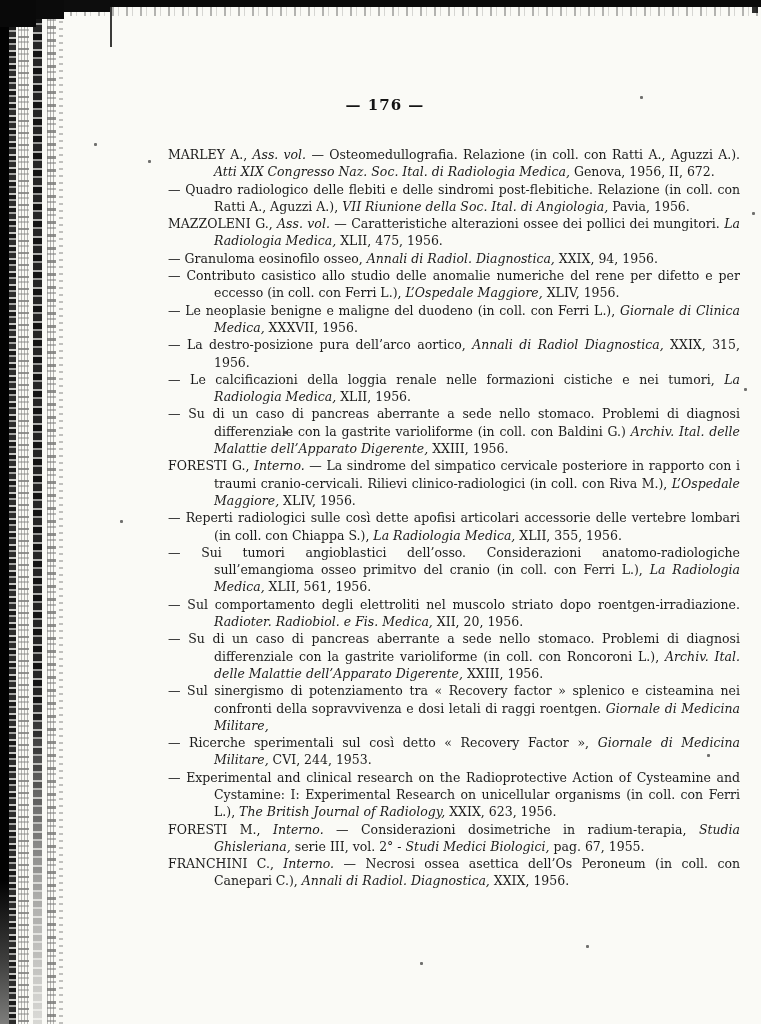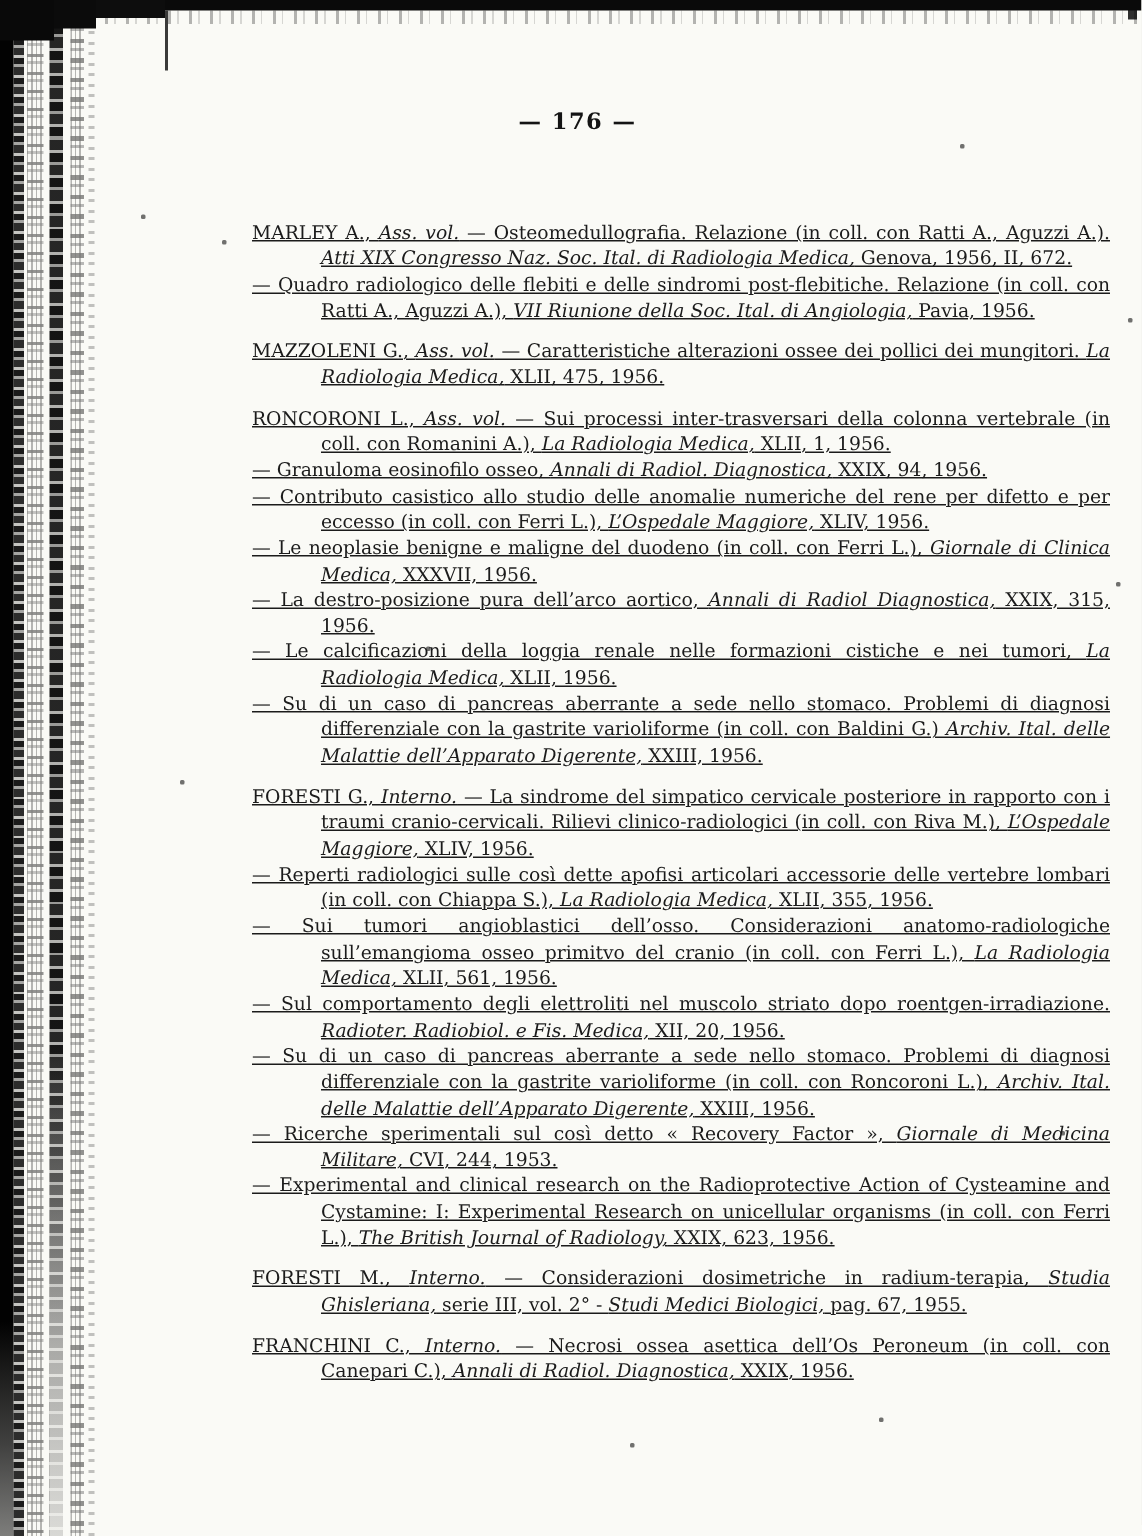--- a/index.html
+++ b/index.html
@@ -30,29 +30,29 @@
                repeating-linear-gradient(180deg,rgba(8,8,8,.95) 0 6px,rgba(8,8,8,.4) 6px 8px,rgba(8,8,8,.88) 8px 15px,rgba(8,8,8,.3) 15px 17px);}
   .bandE{left:47px;width:9px;opacity:.55;
     background:repeating-linear-gradient(180deg,rgba(12,12,12,.8) 0 3px,rgba(0,0,0,0) 3px 6px,rgba(12,12,12,.5) 6px 8px,rgba(0,0,0,0) 8px 13px),
                repeating-linear-gradient(90deg,rgba(0,0,0,.5) 0 1px,rgba(0,0,0,0) 1px 3px);}
   .bandF{left:59px;width:4px;opacity:.3;
     background:repeating-linear-gradient(180deg,rgba(10,10,10,.8) 0 2px,rgba(0,0,0,0) 2px 7px);}
   .dot{position:absolute;width:3px;height:3px;background:rgba(20,20,20,.6);border-radius:1px;}
   .tr-mark{position:absolute;top:2px;left:752px;width:6px;height:11px;background:rgba(10,10,10,.85);}
   
   .pageno{
-    position:absolute;top:72px;left:20px;width:730px;text-align:center;
+    position:absolute;top:96px;left:20px;width:730px;text-align:center;
     font-size:15px;font-weight:bold;letter-spacing:1px;color:#141414;
   }
   .bib{
     position:absolute;left:168px;top:146px;width:572px;
     font-size:12.5px;line-height:17.3px;color:#1b1b1b;
   }
-  .entry{margin:0;padding-left:46px;text-indent:-46px;text-align:justify;text-decoration:underline;}
-  .entry.gap{margin-top:10px;}
+  .entry{margin:0;padding-left:46px;text-indent:-46px;text-align:justify;}
+  .entry.gap{}
   .it{font-style:italic;}
 </style>
 </head>
 <body>
 
 <div class="page" style="background: rgb(250, 250, 246);">
 
   <div class="band bandA"></div>
   <div class="band bandB"></div>
   <div class="band bandC"></div>
@@ -76,31 +76,31 @@
   <div class="dot" style="left:420px;top:962px;"></div>
   <div class="dot" style="left:586px;top:945px;"></div>
   <div class="dot" style="left:120px;top:520px;"></div>
 
   <div class="pageno">— 176 —</div>
 
   <div class="bib" id="bib-list" style="color: rgb(27, 27, 27);">
       <p class="entry"><span class="rm">MARLEY A., </span><span class="it">Ass. vol.</span><span class="rm"> — Osteomedullografia. Relazione (in coll. con Ratti A., Aguzzi A.). </span><span class="it">Atti XIX Congresso Naz. Soc. Ital. di Radiologia Medica,</span><span class="rm"> Genova, 1956, II, 672.</span></p>
       <p class="entry"><span class="rm">— Quadro radiologico delle flebiti e delle sindromi post-flebitiche. Relazione (in coll. con Ratti A., Aguzzi A.), </span><span class="it">VII Riunione della Soc. Ital. di Angiologia,</span><span class="rm"> Pavia, 1956.</span></p>
       <p class="entry gap"><span class="rm">MAZZOLENI G., </span><span class="it">Ass. vol.</span><span class="rm"> — Caratteristiche alterazioni ossee dei pollici dei mungitori. </span><span class="it">La Radiologia Medica,</span><span class="rm"> XLII, 475, 1956.</span></p>
-      <p class="entry gap"><span class="rm">RONCORONI L., </span><span class="it">Ass. vol.</span><span class="rm"> — Sui processi inter-trasversari della colonna vertebrale (in coll. con Romanini A.), </span><span class="it">La Radiologia Medica,</span><span class="rm"> XLII, 1, 1956.</span></p>
       <p class="entry"><span class="rm">— Granuloma eosinofilo osseo, </span><span class="it">Annali di Radiol. Diagnostica,</span><span class="rm"> XXIX, 94, 1956.</span></p>
       <p class="entry"><span class="rm">— Contributo casistico allo studio delle anomalie numeriche del rene per difetto e per eccesso (in coll. con Ferri L.), </span><span class="it">L’Ospedale Maggiore,</span><span class="rm"> XLIV, 1956.</span></p>
       <p class="entry"><span class="rm">— Le neoplasie benigne e maligne del duodeno (in coll. con Ferri L.), </span><span class="it">Giornale di Clinica Medica,</span><span class="rm"> XXXVII, 1956.</span></p>
       <p class="entry"><span class="rm">— La destro-posizione pura dell’arco aortico, </span><span class="it">Annali di Radiol Diagnostica,</span><span class="rm"> XXIX, 315, 1956.</span></p>
       <p class="entry"><span class="rm">— Le calcificazioni della loggia renale nelle formazioni cistiche e nei tumori, </span><span class="it">La Radiologia Medica,</span><span class="rm"> XLII, 1956.</span></p>
       <p class="entry"><span class="rm">— Su di un caso di pancreas aberrante a sede nello stomaco. Problemi di diagnosi differenziale con la gastrite varioliforme (in coll. con Baldini G.) </span><span class="it">Archiv. Ital. delle Malattie dell’Apparato Digerente,</span><span class="rm"> XXIII, 1956.</span></p>
       <p class="entry gap"><span class="rm">FORESTI G., </span><span class="it">Interno.</span><span class="rm"> — La sindrome del simpatico cervicale posteriore in rapporto con i traumi cranio-cervicali. Rilievi clinico-radiologici (in coll. con Riva M.), </span><span class="it">L’Ospedale Maggiore,</span><span class="rm"> XLIV, 1956.</span></p>
       <p class="entry"><span class="rm">— Reperti radiologici sulle così dette apofisi articolari accessorie delle vertebre lombari (in coll. con Chiappa S.), </span><span class="it">La Radiologia Medica,</span><span class="rm"> XLII, 355, 1956.</span></p>
       <p class="entry"><span class="rm">— Sui tumori angioblastici dell’osso. Considerazioni anatomo-radiologiche sull’emangioma osseo primitvo del cranio (in coll. con Ferri L.), </span><span class="it">La Radiologia Medica,</span><span class="rm"> XLII, 561, 1956.</span></p>
       <p class="entry"><span class="rm">— Sul comportamento degli elettroliti nel muscolo striato dopo roentgen-irradiazione. </span><span class="it">Radioter. Radiobiol. e Fis. Medica,</span><span class="rm"> XII, 20, 1956.</span></p>
       <p class="entry"><span class="rm">— Su di un caso di pancreas aberrante a sede nello stomaco. Problemi di diagnosi differenziale con la gastrite varioliforme (in coll. con Roncoroni L.), </span><span class="it">Archiv. Ital. delle Malattie dell’Apparato Digerente,</span><span class="rm"> XXIII, 1956.</span></p>
+      <p class="entry gap"><span class="rm">— Sul sinergismo di potenziamento tra « Recovery factor » splenico e cisteamina nei confronti della sopravvivenza e dosi letali di raggi roentgen. </span><span class="it">Giornale di Medicina Militare,</span></p>
       <p class="entry"><span class="rm">— Ricerche sperimentali sul così detto « Recovery Factor », </span><span class="it">Giornale di Medicina Militare,</span><span class="rm"> CVI, 244, 1953.</span></p>
       <p class="entry"><span class="rm">— Experimental and clinical research on the Radioprotective Action of Cysteamine and Cystamine: I: Experimental Research on unicellular organisms (in coll. con Ferri L.), </span><span class="it">The British Journal of Radiology,</span><span class="rm"> XXIX, 623, 1956.</span></p>
       <p class="entry gap"><span class="rm">FORESTI M., </span><span class="it">Interno.</span><span class="rm"> — Considerazioni dosimetriche in radium-terapia, </span><span class="it">Studia Ghisleriana,</span><span class="rm"> serie III, vol. 2° - </span><span class="it">Studi Medici Biologici,</span><span class="rm"> pag. 67, 1955.</span></p>
       <p class="entry gap"><span class="rm">FRANCHINI C., </span><span class="it">Interno.</span><span class="rm"> — Necrosi ossea asettica dell’Os Peroneum (in coll. con Canepari C.), </span><span class="it">Annali di Radiol. Diagnostica,</span><span class="rm"> XXIX, 1956.</span></p>
     </div>
 
 </div>
 
 </body></html>

